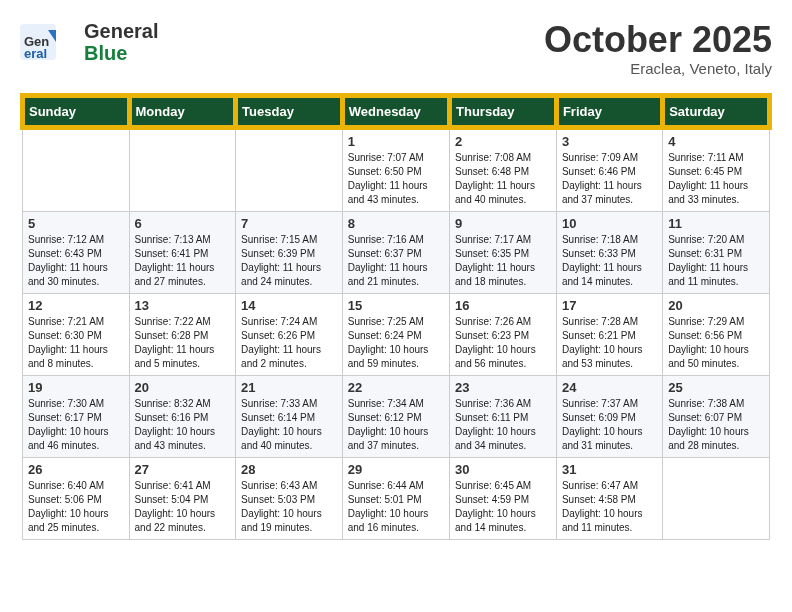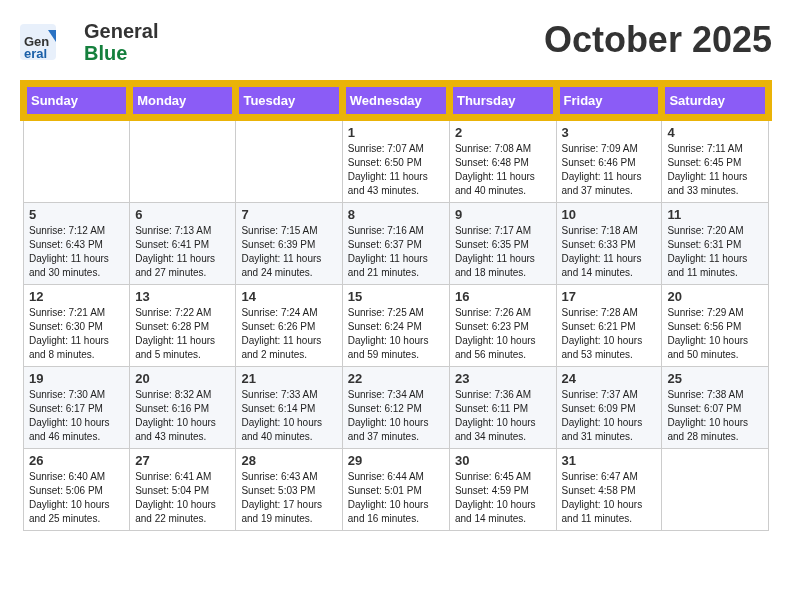--- a/index.html
+++ b/index.html
@@ -45,27 +45,27 @@
     .location {
       font-size: 15px;
       color: #555;
     }
     .calendar {
       width: 100%;
       border-collapse: collapse;
       border: 1px solid #ccc;
     }
     .calendar th {
-      background-color: #8b5cf6;
+      background-color: #14532d;
       color: #fff;
       font-size: 13px;
       font-weight: bold;
       padding: 6px 4px;
       text-align: left;
-      border: 7px solid #eab308;
+      border: 5px solid #eab308;
     }
     .calendar td {
       vertical-align: top;
       border: 1px solid #ccc;
       padding: 4px 5px;
       font-size: 10.5px;
       color: #333;
       width: 108px;
       min-height: 80px;
       background: #fff;
@@ -104,20 +104,21 @@
     </svg>
     <div>
       <div class="logo-text">
         <span class="logo-general">General</span><br>
         <span class="logo-blue">Blue</span>
       </div>
     </div>
   </div>
   <div class="title-block">
     <div class="month-title">October 2025</div>
+    <div class="location">Eraclea, Veneto, Italy</div>
   </div>
 </div>
 
 <table class="calendar">
   <thead>
     <tr>
     <th>Sunday</th>
         <th>Monday</th>
         <th>Tuesday</th>
         <th>Wednesday</th>
@@ -353,21 +354,21 @@
           <span>Sunrise: 6:41 AM</span><br>
           <span>Sunset: 5:04 PM</span><br>
           <span>Daylight: 10 hours and 22 minutes.</span>
         </div>
       </td>
         <td>
         <span class="day-number">28</span>
         <div class="cell-content">
           <span>Sunrise: 6:43 AM</span><br>
           <span>Sunset: 5:03 PM</span><br>
-          <span>Daylight: 17 hours and 19 minutes.</span>
+          <span>Daylight: 10 hours and 19 minutes.</span>
         </div>
       </td>
         <td>
         <span class="day-number">29</span>
         <div class="cell-content">
           <span>Sunrise: 6:44 AM</span><br>
           <span>Sunset: 5:01 PM</span><br>
           <span>Daylight: 10 hours and 16 minutes.</span>
         </div>
       </td>

